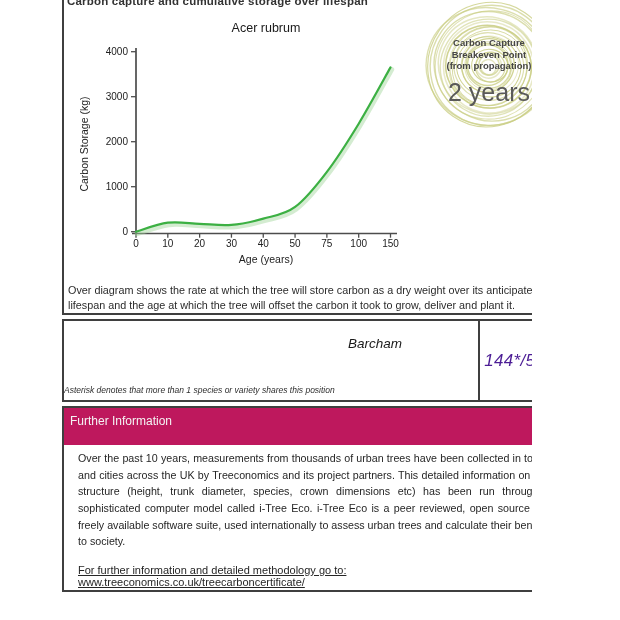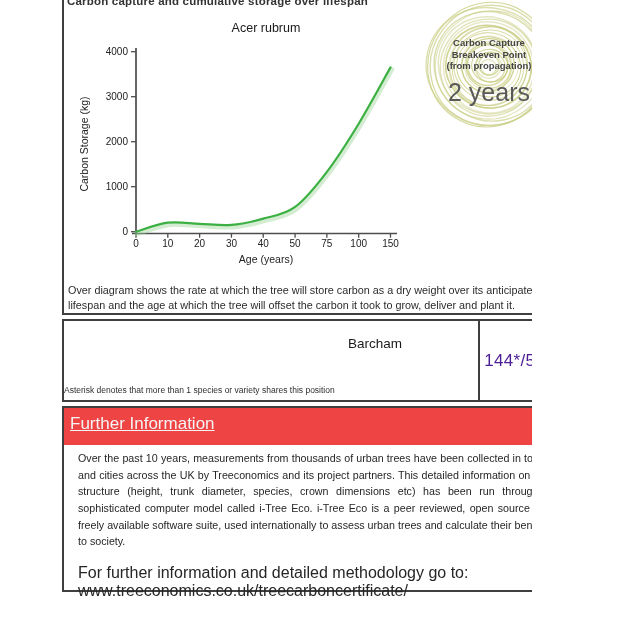--- a/index.html
+++ b/index.html
@@ -20,48 +20,48 @@
     font-size:11.5px;font-weight:bold;color:#333;letter-spacing:.2px;
   }
   .chart-svg{left:0;top:0;width:620px;height:620px;pointer-events:none;}
   .description{
     left:68px;top:283px;width:489px;
     font-size:10.8px;line-height:1.42;color:#2b2b2b;
   }
   
   .box2{
     left:62px;top:319px;width:499px;height:83px;
-    border:2px solid #3f3f3f;box-sizing:border-box;background:#fff;
+    border:2px solid #3f3f3f;box-sizing:border-box;background:#fff;font-style:italic;
   }
   .rank-divider{position:absolute;left:414px;top:0;width:2px;height:100%;background:#3f3f3f;}
   .rank-block{position:absolute;left:284px;top:13px;font-size:13.5px;line-height:1.45;color:#1a1a1a;}
   .rank-note{
     position:absolute;left:0;bottom:5px;width:406px;
     font-size:8.5px;color:#2e2e2e;
   }
   .rank-value{
     position:absolute;left:416px;top:0;right:0;bottom:0;
     display:flex;align-items:center;justify-content:center;
     font-size:17px;color:#4c1d95;letter-spacing:.3px;
   }
   
   .box3{
     left:62px;top:406px;width:499px;height:186px;
     border:2px solid #3f3f3f;box-sizing:border-box;background:#fff;
   }
   .fi-header{
-    height:37px;background:#ef4444;color:#f4f4f4;
-    font-size:17px;padding:6px 0 0 6px;box-sizing:border-box;text-decoration:underline;
+    height:37px;background:#be185d;color:#f4f4f4;
+    font-size:12px;padding:6px 0 0 6px;box-sizing:border-box;
   }
   .fi-body{padding:5px 7px 0 6px;margin-left:8px;}
   .fi-paragraph{
     font-size:10.7px;line-height:1.56;color:#262626;text-align:justify;margin:0;
   }
   .fi-link{
-    font-size:16px;color:#262626;margin-top:14px;
+    font-size:11px;color:#262626;margin-top:14px;text-decoration:underline;
   }
 </style>
 </head>
 <body>
 
 <div class="page">
 
   <div class="abs box1"></div>
 
   <div class="abs doc-title">Carbon capture and cumulative storage over lifespan</div>

